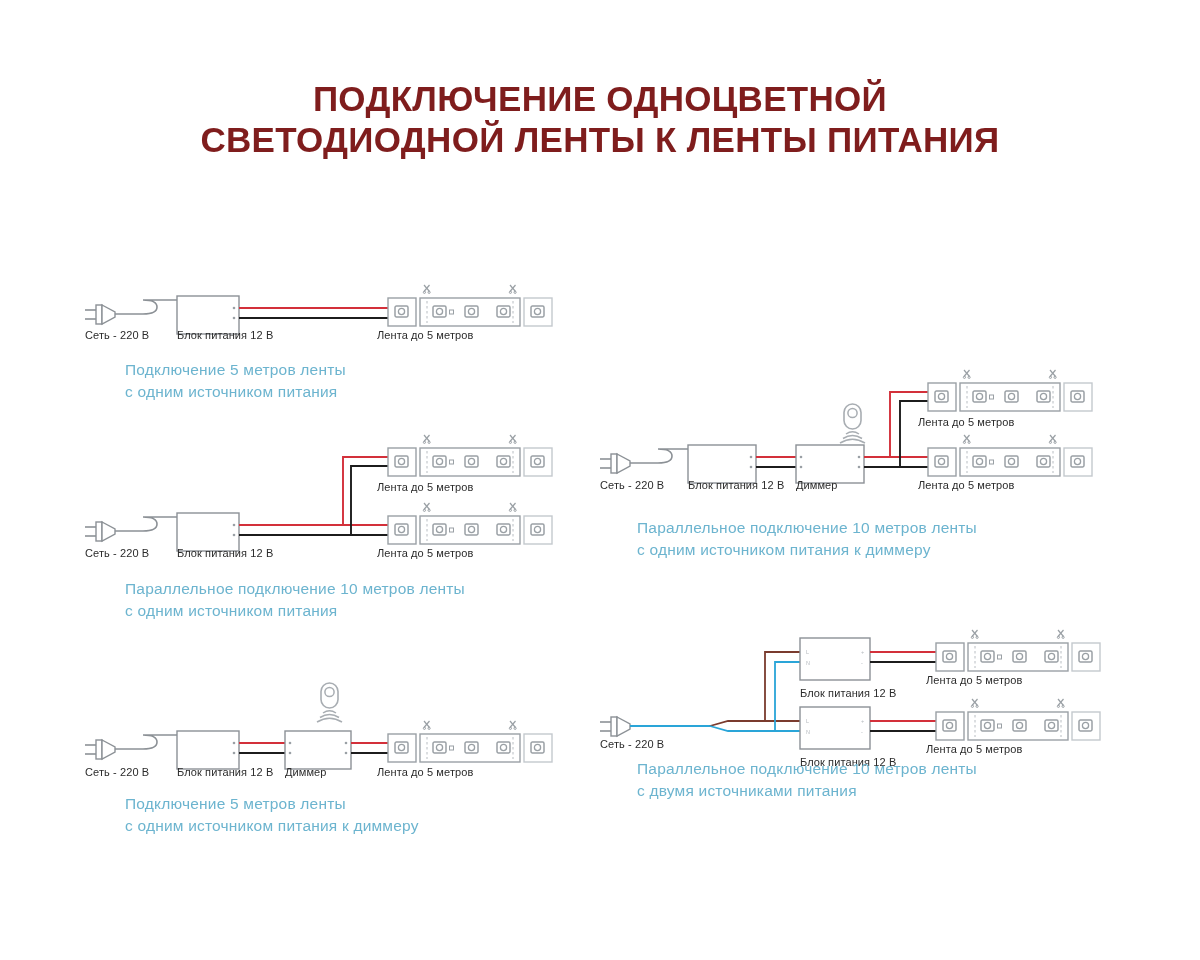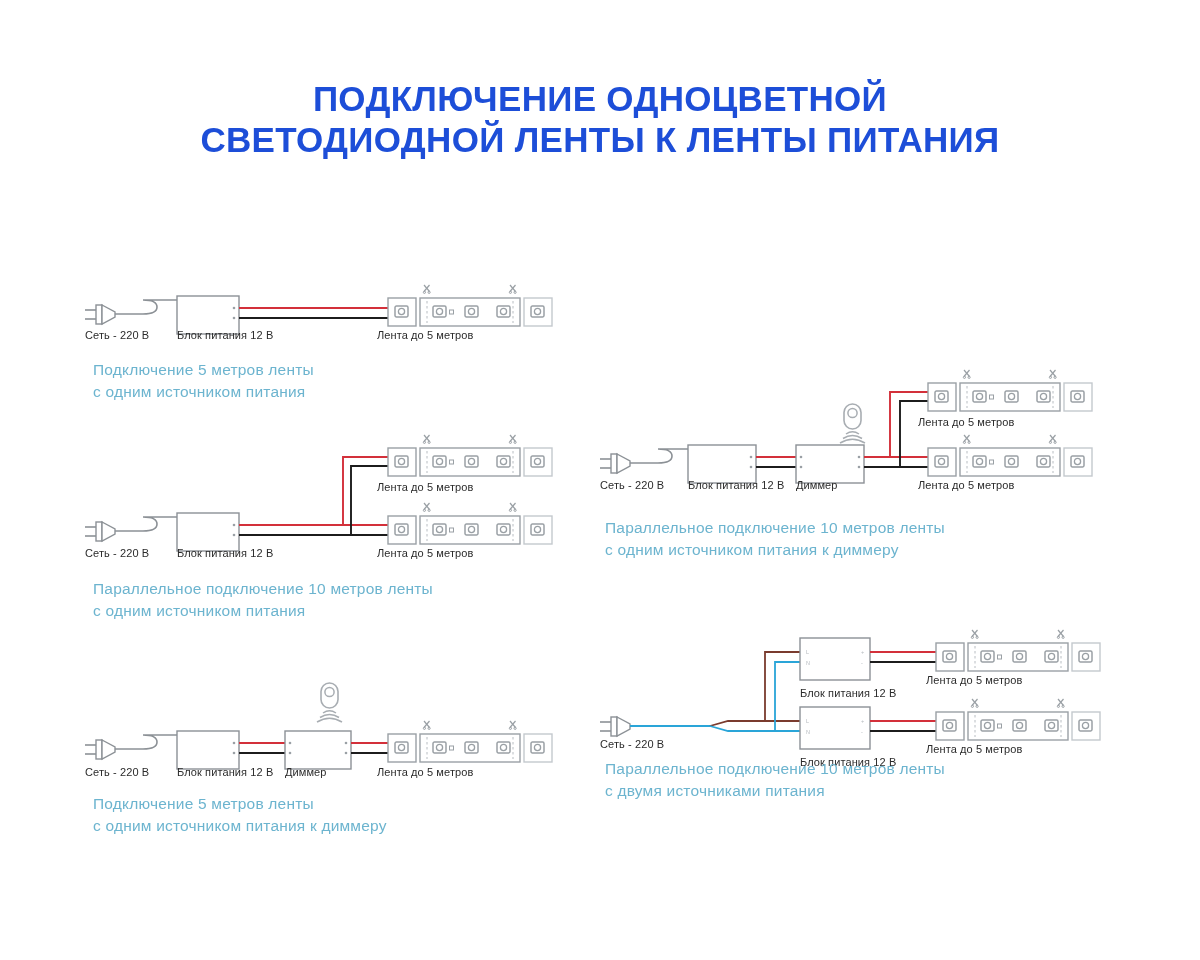--- a/index.html
+++ b/index.html
@@ -7,37 +7,38 @@
     width:1200px;height:960px;
     background:#ffffff;
     font-family:"Liberation Sans", sans-serif;
     position:relative;
     overflow:hidden;
   }
   .title{
     position:absolute;
     left:0;top:78px;width:1200px;
     text-align:center;
-    color:#1d4ed8;
+    color:#7f1d1d;
     font-weight:bold;
     font-size:35px;
     line-height:41px;
     letter-spacing:0.3px;
   }
   .title-line{display:block;}
 
   .diagram{position:absolute;}
 
   .caption{
     position:absolute;
     color:#6cb4cf;
     font-size:15.5px;
     line-height:22px;
     letter-spacing:0.2px;
     white-space:nowrap;
+    margin-left:32px;
   }
   .caption span{display:block;}
 
   .dlabel{
     position:absolute;
     color:#2b2b2b;
     font-size:11px;
     white-space:nowrap;
     letter-spacing:0.1px;
   }

